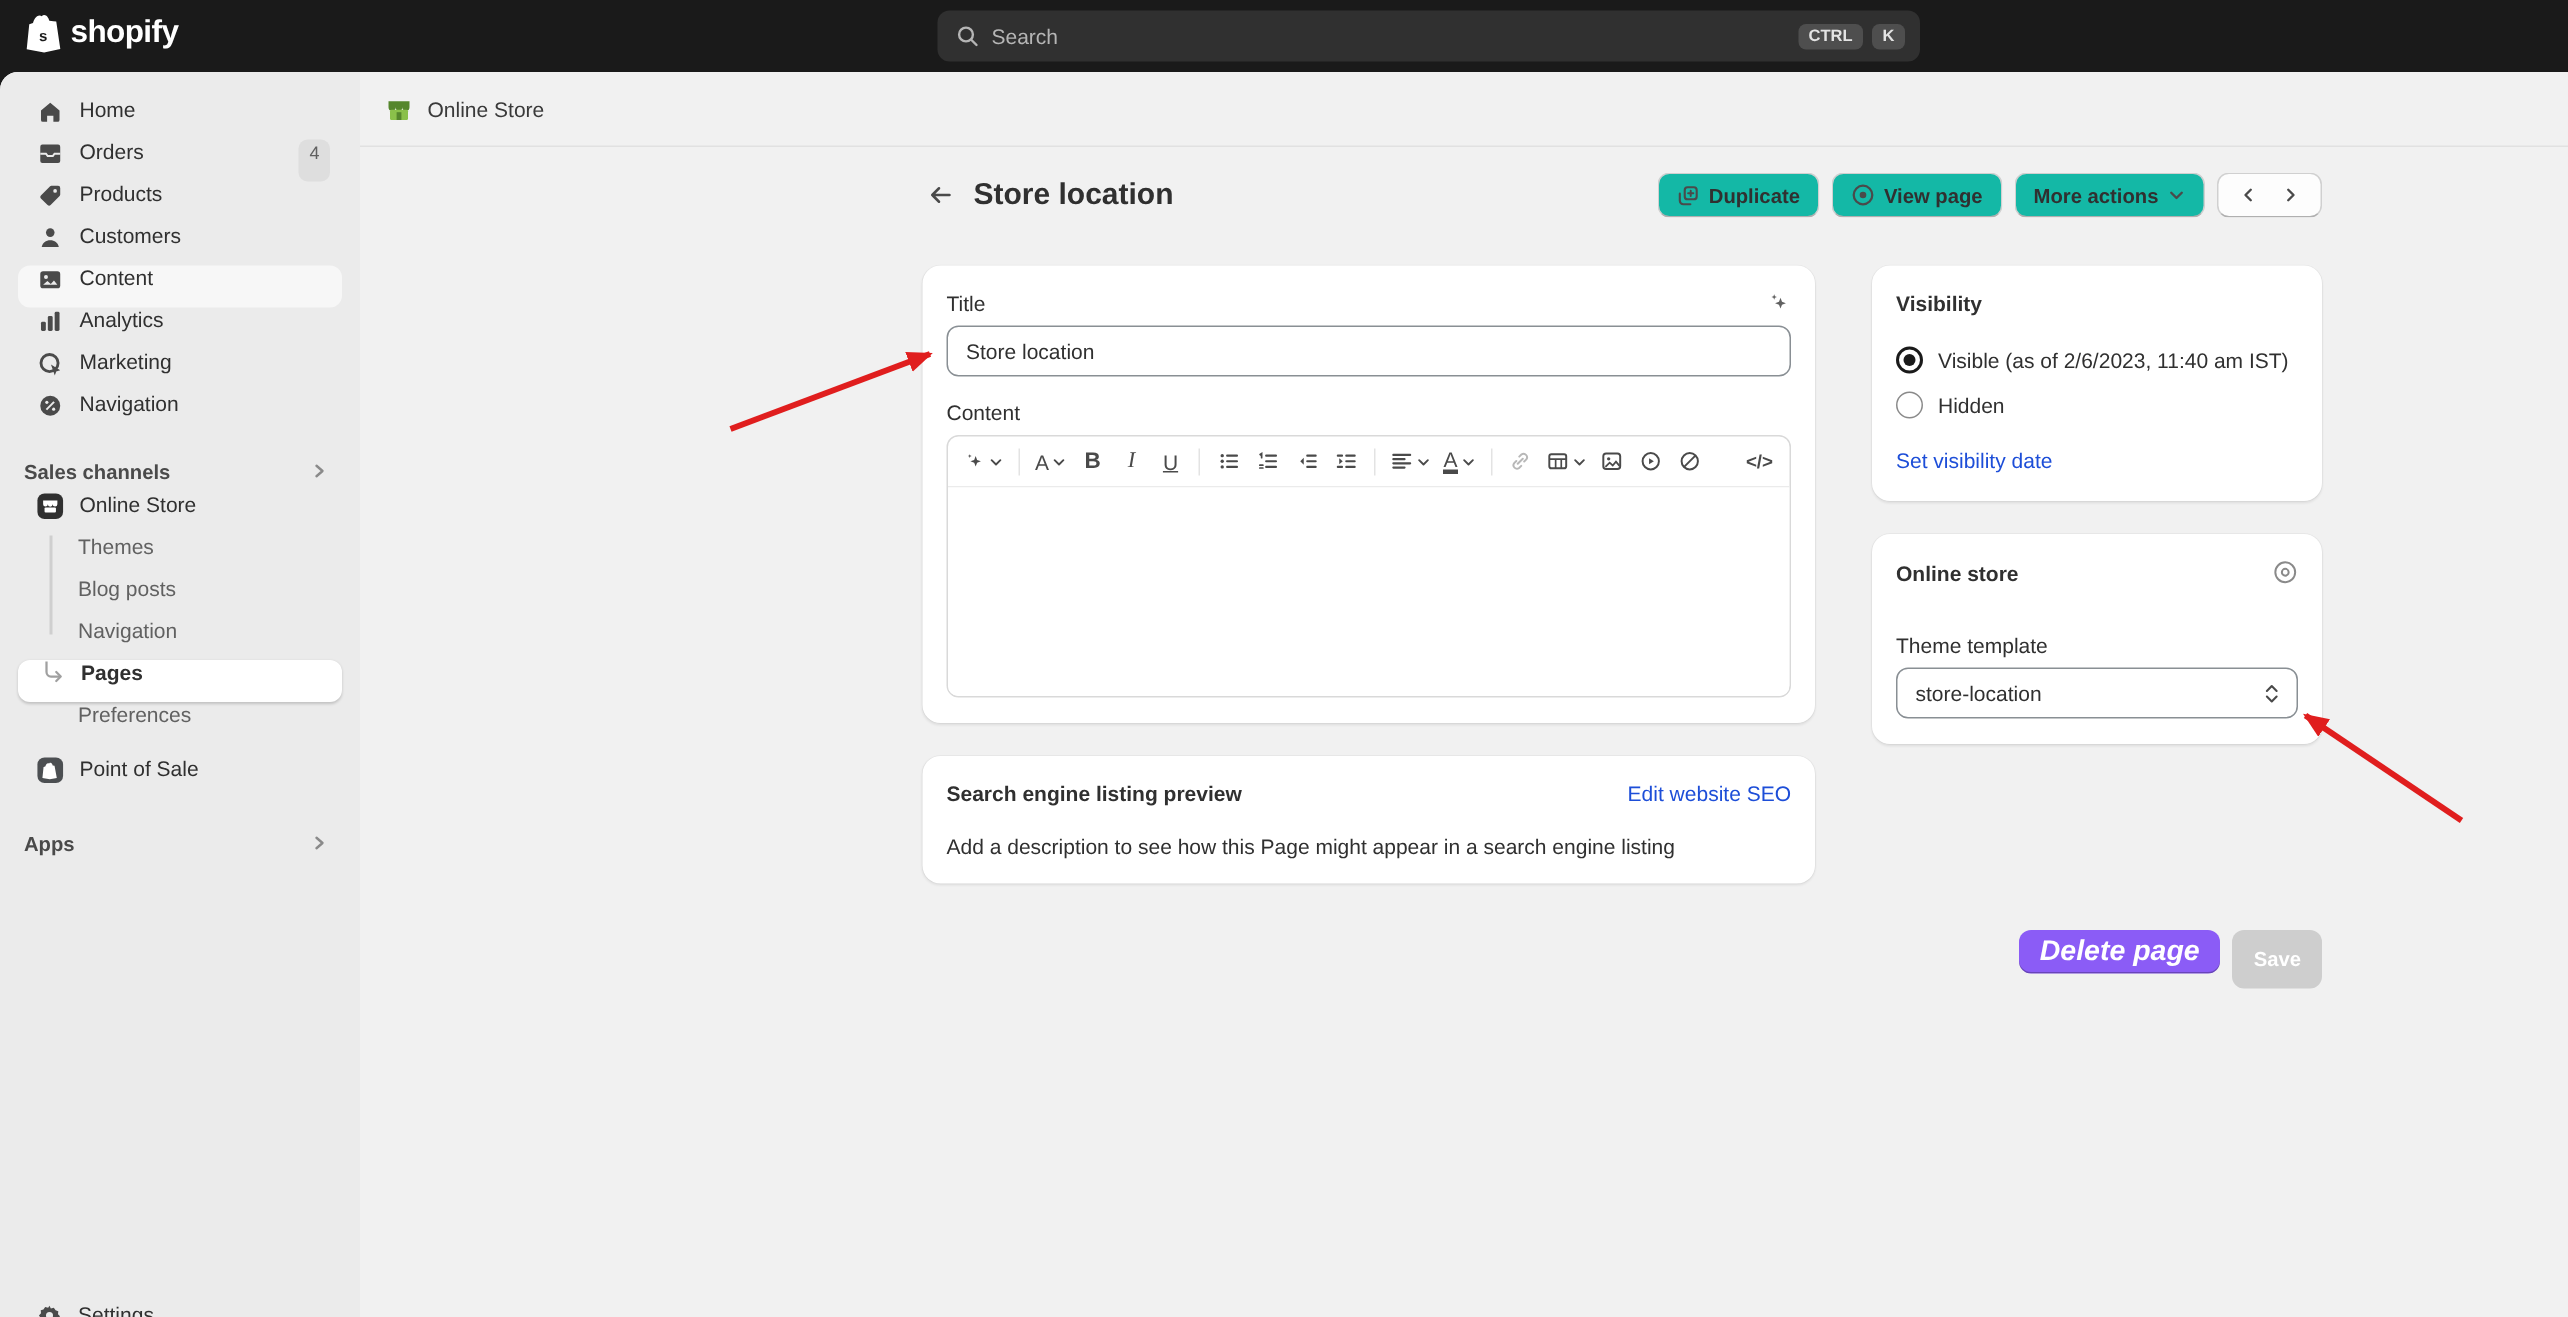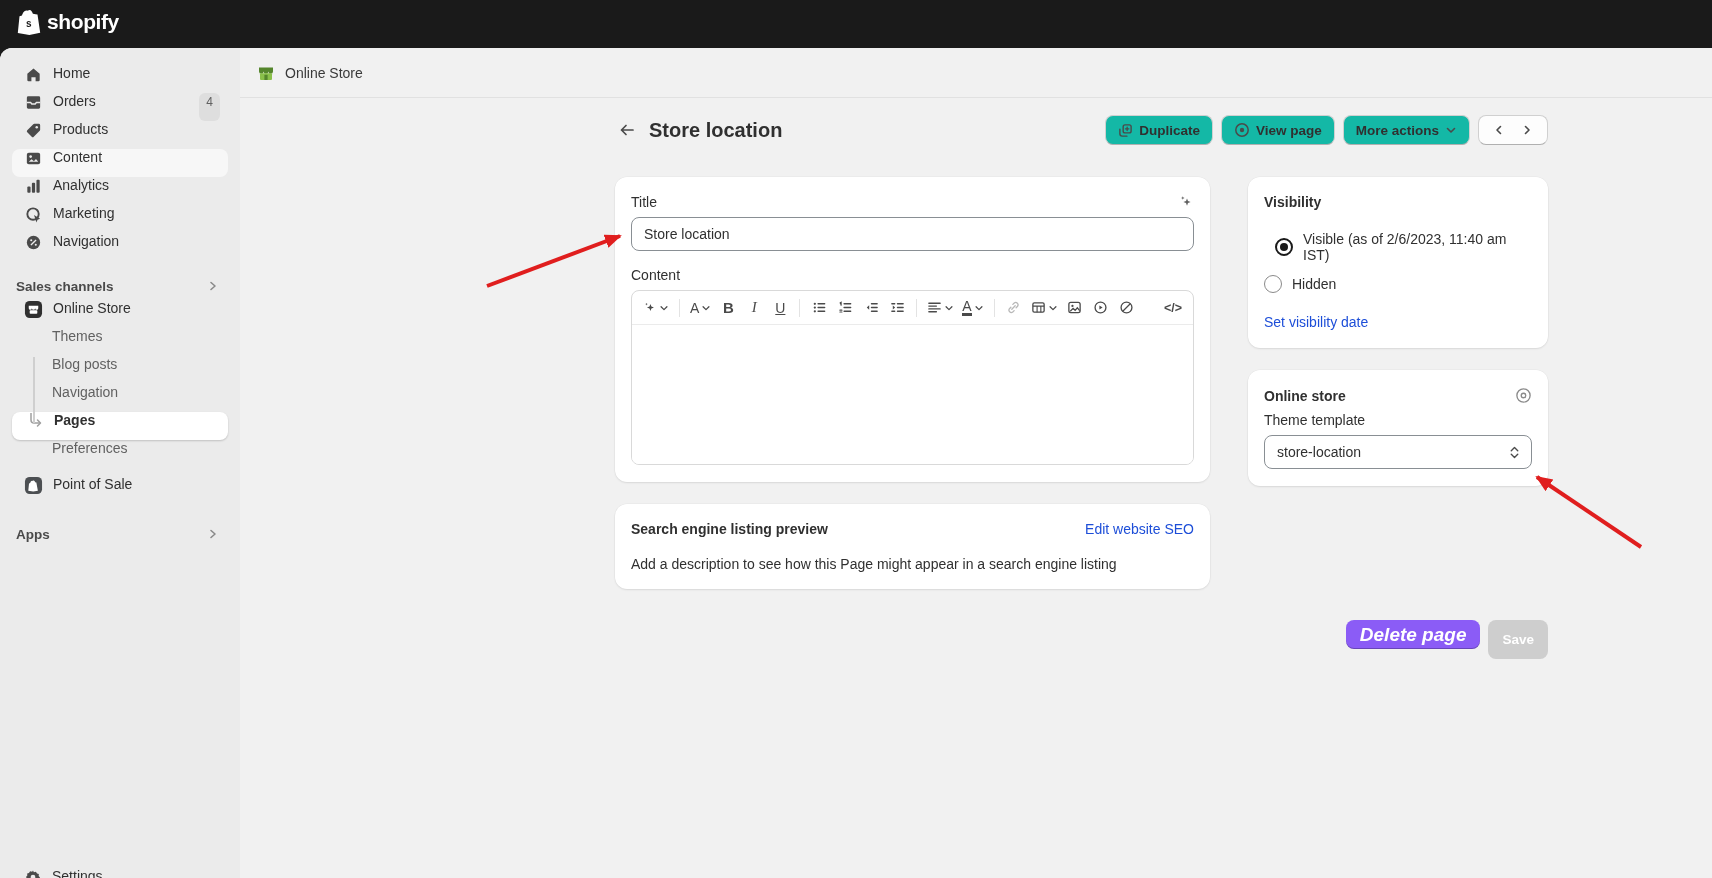--- a/index.html
+++ b/index.html
@@ -114,20 +114,29 @@
 <body>
 
 <div class="topbar">
   <div class="brand">
     <svg width="26" height="28" viewBox="0 0 24 28">
       <path d="M18.6 6.2l-2.7-.4C15.3 3.9 14.2 2 12.5 2c-.6 0-1.2.3-1.7.8-.4-.2-.9-.4-1.3-.4C6.8 2.4 5.5 5.7 5 7.4l-2.5.8L.8 24.9l11.6 2.1 10.8-2.3L20.5 6.4z" fill="#fff"></path>
       <text x="9" y="19" font-size="10" font-weight="bold" fill="#1a1a1a">s</text>
     </svg>
     <span class="brand-word">shopify</span>
   </div>
+  <div class="searchbox">
+    <svg width="16" height="16" viewBox="0 0 16 16">
+      <circle cx="7" cy="7" r="4.6" fill="none" stroke="#b5b5b5" stroke-width="1.6"></circle>
+      <line x1="10.5" y1="10.5" x2="14" y2="14" stroke="#b5b5b5" stroke-width="1.6" stroke-linecap="round"></line>
+    </svg>
+    <input type="text" placeholder="Search" style="">
+    <span class="kbd">CTRL</span>
+    <span class="kbd">K</span>
+  </div>
 </div>
 
 <div class="shell">
 
   <aside class="sidebar">
     <div class="nav">
       <div class="nav-item">
         <svg width="19" height="19" viewBox="0 0 20 20">
           <path d="M3.5 9.2L10 3.6l6.5 5.6v6.6a1.3 1.3 0 01-1.3 1.3h-3v-4.3h-4.4v4.3h-3a1.3 1.3 0 01-1.3-1.3z" fill="#4a4a4a"></path>
         </svg>
@@ -140,20 +149,27 @@
         </svg>
         <span class="grow">Orders</span>
         <span class="badge">4</span>
       </div>
       <div class="nav-item">
         <svg width="19" height="19" viewBox="0 0 20 20">
           <path d="M10.8 3h4.7A1.5 1.5 0 0117 4.5v4.7a1.5 1.5 0 01-.44 1.06l-6.3 6.3a1.5 1.5 0 01-2.12 0l-4.7-4.7a1.5 1.5 0 010-2.12l6.3-6.3A1.5 1.5 0 0110.8 3z" fill="#4a4a4a"></path>
           <circle cx="13.4" cy="6.6" r="1.3" fill="#ebebeb"></circle>
         </svg>
         <span>Products</span>
+      </div>
+      <div class="nav-item">
+        <svg width="19" height="19" viewBox="0 0 20 20">
+          <circle cx="10" cy="6.4" r="3" fill="#4a4a4a"></circle>
+          <path d="M4 16.5c.6-3.2 3-4.8 6-4.8s5.4 1.6 6 4.8z" fill="#4a4a4a"></path>
+        </svg>
+        <span>Customers</span>
       </div>
       <div class="nav-item active-soft">
         <svg width="19" height="19" viewBox="0 0 20 20">
           <rect x="3" y="4" width="14" height="12" rx="2" fill="#4a4a4a"></rect>
           <circle cx="7" cy="8" r="1.4" fill="#ebebeb"></circle>
           <path d="M5 13.5l3-2.6 2.4 2 2.2-2.4 2.4 3z" fill="#ebebeb"></path>
         </svg>
         <span>Content</span>
       </div>
       <div class="nav-item">
@@ -430,42 +446,42 @@
               <span class="card-h">Search engine listing preview</span>
               <a class="link">Edit website SEO</a>
             </div>
             <div class="seo-desc">Add a description to see how this Page might appear in a search engine listing</div>
           </div>
         </div>
 
         <div class="col-right">
           <div class="card">
             <div class="card-h">Visibility</div>
-            <div class="radio-row" style="margin-top:21px;margin-left:11px;">
+            <div class="radio-row" style="margin-top:21px;">
               <span class="radio on"></span>
               <span>Visible (as of 2/6/2023, 11:40 am IST)</span>
             </div>
             <div class="radio-row">
               <span class="radio off"></span>
               <span>Hidden</span>
             </div>
             <div style="margin-top:20px;">
               <a class="link">Set visibility date</a>
             </div>
           </div>
 
           <div class="card">
             <div class="row-between">
               <span class="card-h">Online store</span>
               <svg width="17" height="17" viewBox="0 0 18 18">
                 <circle cx="9" cy="9" r="7" fill="none" stroke="#8a8a8a" stroke-width="1.4"></circle>
                 <circle cx="9" cy="9" r="2.4" fill="none" stroke="#8a8a8a" stroke-width="1.4"></circle>
               </svg>
             </div>
-            <div class="label" style="margin-top:8px;">Theme template</div>
+            <div class="label" style="margin-top:32px;">Theme template</div>
             <div class="select">
               <span>store-location</span>
               <svg width="13" height="15" viewBox="0 0 14 16">
                 <path d="M3.5 6l3.5-3.5L10.5 6" fill="none" stroke="#4a4a4a" stroke-width="1.5" stroke-linecap="round" stroke-linejoin="round"></path>
                 <path d="M3.5 10l3.5 3.5L10.5 10" fill="none" stroke="#4a4a4a" stroke-width="1.5" stroke-linecap="round" stroke-linejoin="round"></path>
               </svg>
             </div>
           </div>
         </div>
       </div>

